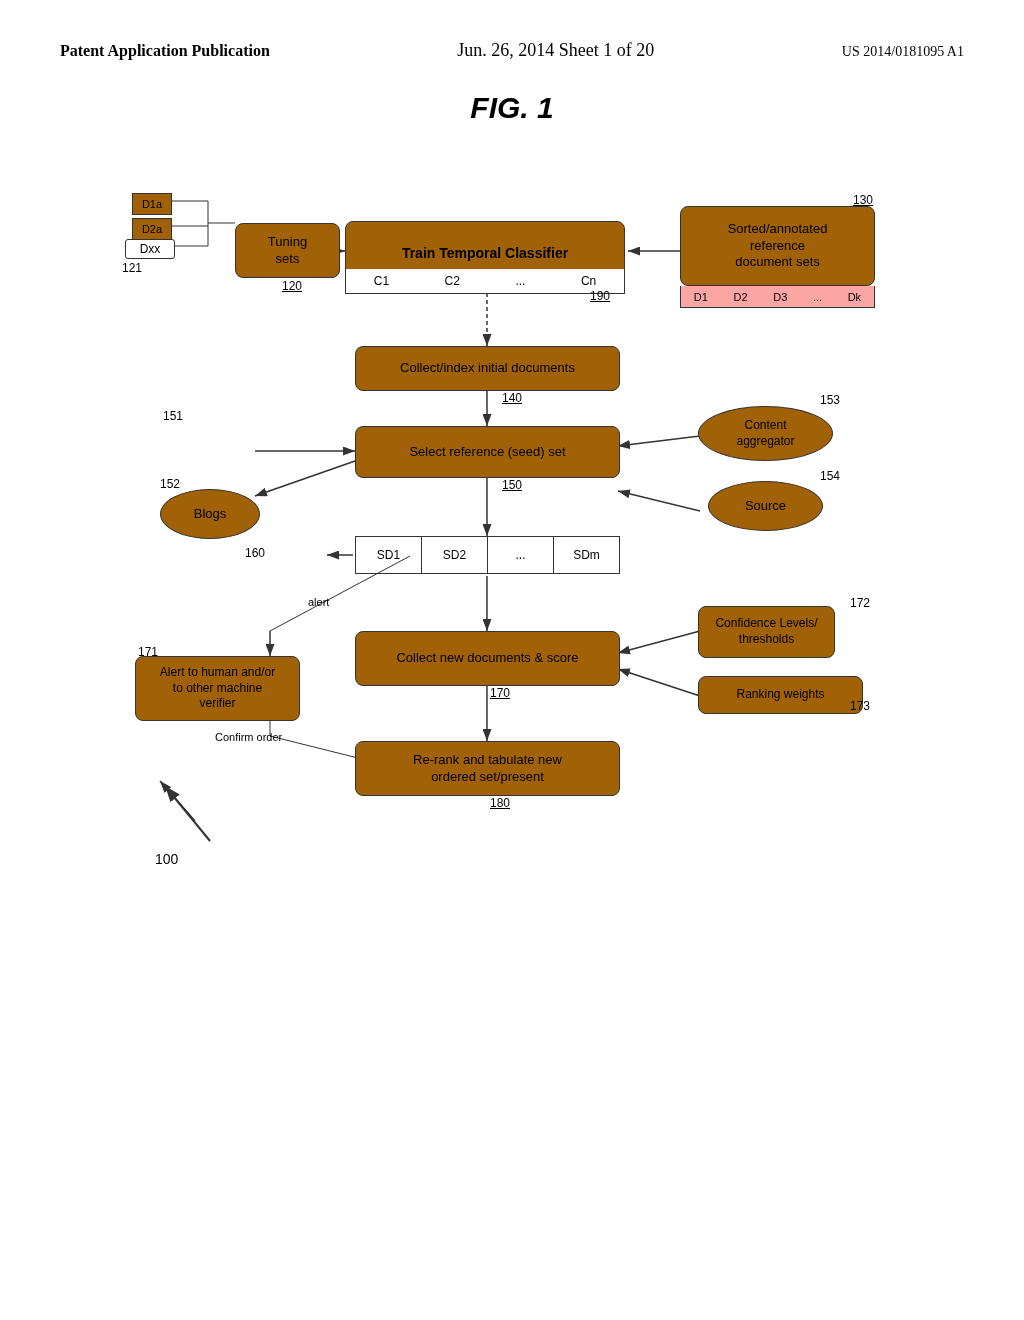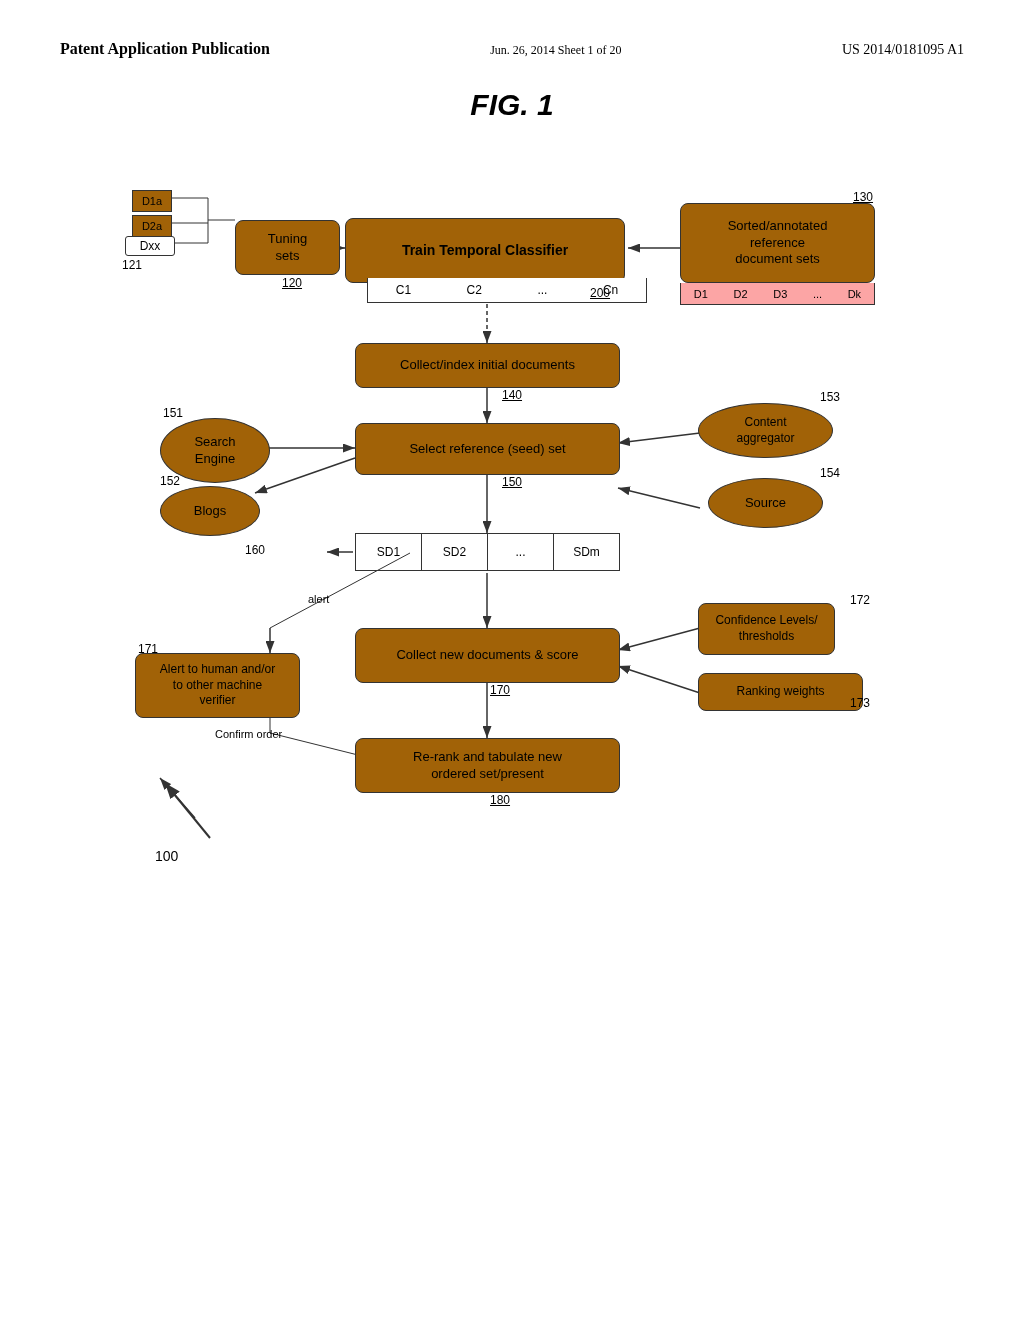--- a/index.html
+++ b/index.html
@@ -26,21 +26,21 @@
       justify-content: space-between;
       align-items: baseline;
       margin-bottom: 10px;
       font-size: 15px;
     }
     .header-left {
       font-weight: bold;
       font-size: 16px;
     }
     .header-center {
-      font-size: 12px;
+      font-size: 18px;
     }
     .header-right {
       font-size: 14px;
     }
 
     
     .fig-area {
       position: relative;
       width: 100%;
       height: 1150px;
@@ -183,29 +183,29 @@
         <line x1="108" y1="105" x2="148" y2="105" stroke="#333" stroke-width="1"></line>
         <line x1="148" y1="60" x2="148" y2="105" stroke="#333" stroke-width="1"></line>
         <line x1="148" y1="82" x2="175" y2="82" stroke="#333" stroke-width="1"></line>
 
       </svg>
 
       <div class="box box-rounded" style="left:285px; top:80px; width:280px; height:65px; font-size:14px; font-weight:bold;">
         <span>Train Temporal Classifier</span>
       </div>
 
-      <div style="position:absolute; left:285px; top:140px; width:280px; height:25px; border:1.5px solid #333; border-top:none; display:flex; align-items:center; justify-content:space-around; font-size:12px; font-family:Arial,sans-serif; background:#fff;margin-left:22px;">
+      <div style="position:absolute; left:285px; top:128px; width:280px; height:25px; border:1.5px solid #333; border-top:none; display:flex; align-items:center; justify-content:space-around; font-size:12px; font-family:Arial,sans-serif; background:#fff;">
         <span>C1</span>
         <span>C2</span>
         <span>...</span>
         <span>Cn</span>
       </div>
 
       <div class="ref-num underline-label" style="left:530px; top:148px;">
-        <span>200</span>
+        <span>190</span>
       </div>
 
       <div class="box box-rounded" style="left:175px; top:82px; width:105px; height:55px; font-size:13px;">
         <span>Tuning<br>sets</span>
       </div>
       <div class="ref-num underline-label" style="left:222px; top:138px;">120</div>
 
       <div class="box" style="left:72px; top:52px; width:40px; height:22px; font-size:11px;">
         <span>D1a</span>
       </div>
@@ -235,23 +235,20 @@
       <div class="box box-rounded" style="left:295px; top:205px; width:265px; height:45px; font-size:13px;">
         <span>Collect/index initial documents</span>
       </div>
       <div class="ref-num underline-label" style="left:442px; top:250px;">140</div>
 
       <div class="box box-rounded" style="left:295px; top:285px; width:265px; height:52px; font-size:13px;">
         <span>Select reference (seed) set</span>
       </div>
       <div class="ref-num underline-label" style="left:442px; top:337px;">150</div>
 
-      <div class="box box-ellipse" style="left:100px; top:280px; width:110px; height:65px; font-size:13px;">
-        <span>Search<br>Engine</span>
-      </div>
       <div class="ref-num" style="left:103px; top:268px;">151</div>
 
       <div class="box box-ellipse" style="left:100px; top:348px; width:100px; height:50px; font-size:13px;">
         <span>Blogs</span>
       </div>
       <div class="ref-num" style="left:100px; top:336px;">152</div>
 
       <div class="box box-ellipse" style="left:638px; top:265px; width:135px; height:55px; font-size:12px;">
         <span>Content<br>aggregator</span>
       </div>

